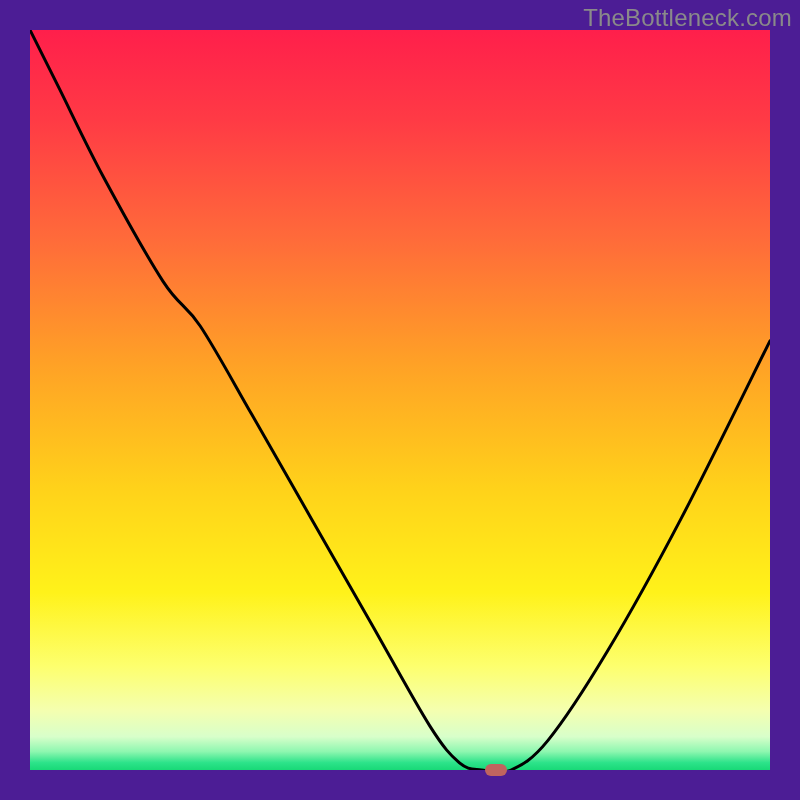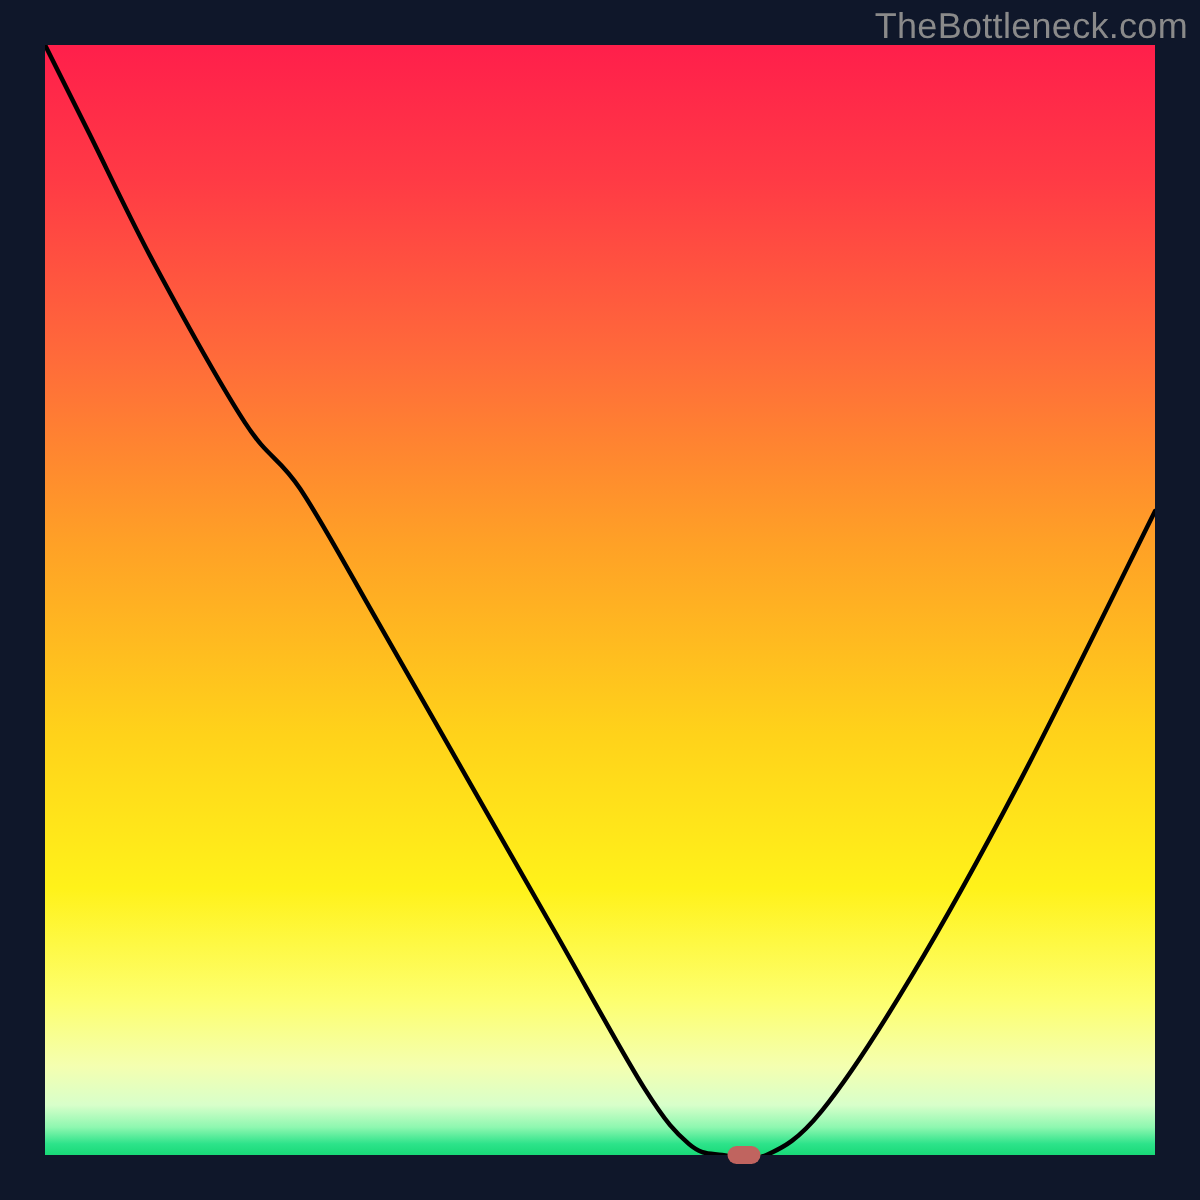--- a/index.html
+++ b/index.html
@@ -9,21 +9,21 @@
     height: 800px;
     background: #000;
     overflow: hidden;
   }
   .frame {
     position: absolute;
     left: 0;
     top: 0;
     width: 800px;
     height: 800px;
-    background: #0f172a;
+    background: #4c1d95;
   }
   .plot {
     position: absolute;
     left: 30px;
     top: 30px;
     width: 740px;
     height: 740px;
     box-sizing: border-box;
   }
   .gradient {

